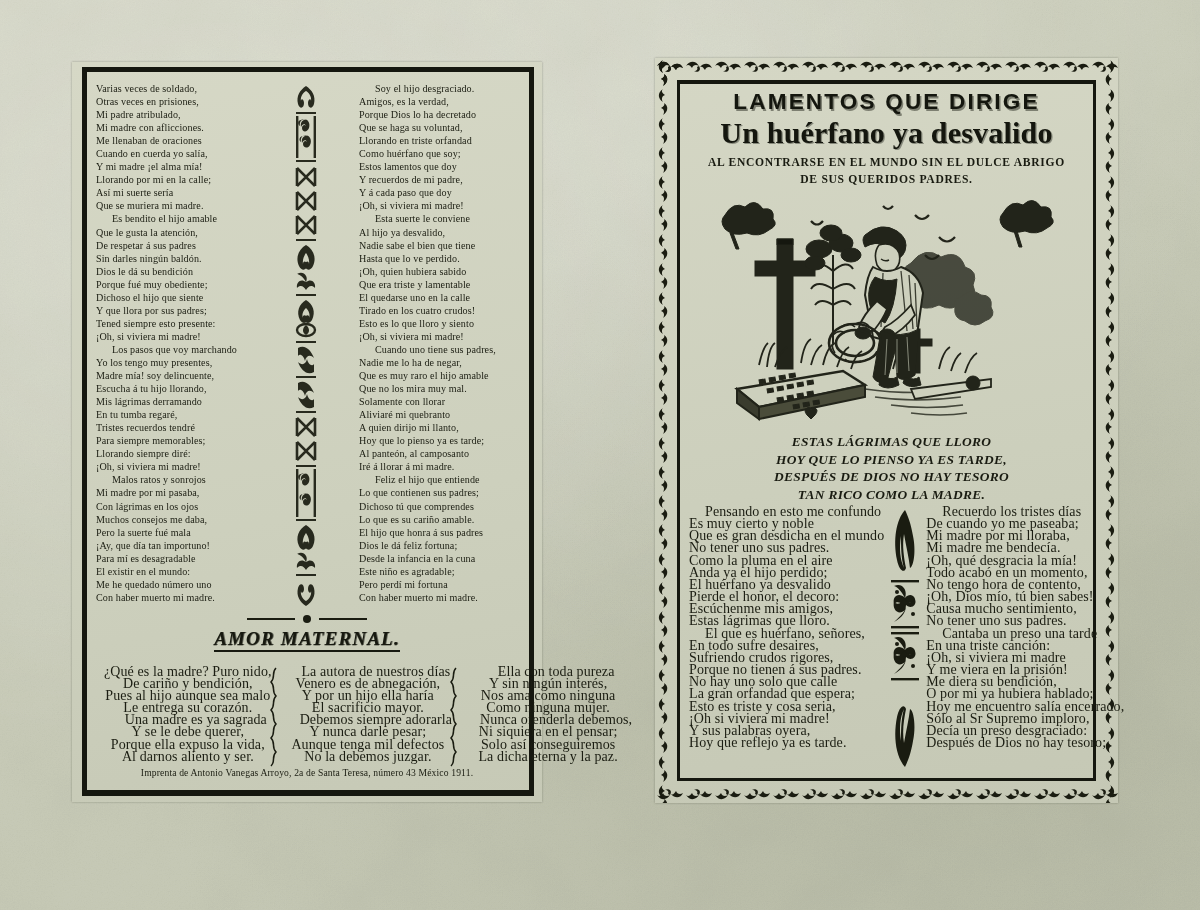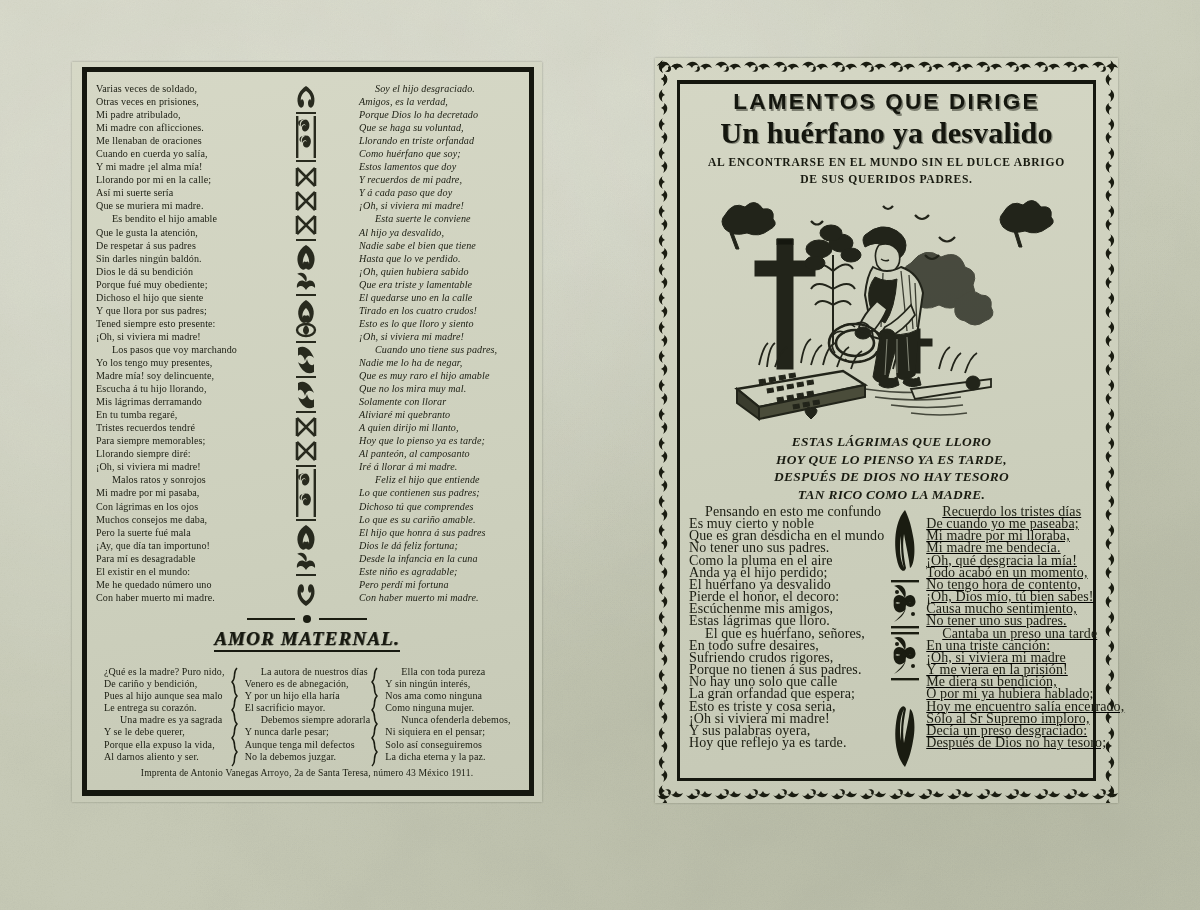--- a/index.html
+++ b/index.html
@@ -28,40 +28,40 @@
     box-shadow:0 0 2px rgba(60,62,48,.4);
   }
   #sheet-left .rule-top{position:absolute;left:10px;top:5px;right:8px;height:5px;background:#15170f;}
   #sheet-left .rule-bottom{position:absolute;left:10px;bottom:6px;right:8px;height:6px;background:#15170f;}
   #sheet-left .rule-left{position:absolute;left:10px;top:5px;bottom:6px;width:5px;background:#15170f;}
   #sheet-left .rule-right{position:absolute;right:8px;top:5px;bottom:6px;width:5px;background:#15170f;}
 
   .poem-area{position:absolute;left:24px;top:20px;right:22px;height:528px;display:flex;gap:28px;}
   .col{flex:1 1 0;}
   .colA{padding-right:6px;}
-  .colB{padding-left:10px;font-style:italic;}
+  .colB{padding-left:10px;}
   .orn-rule{width:30px;flex:0 0 30px;align-self:stretch;opacity:.92;}
 
   .verse{font-size:10.1px;line-height:13.05px;color:#1b1d12;letter-spacing:.1px;}
   .verse div{white-space:nowrap;}
   .verse .ind{padding-left:16px;}
 
   
   .divider-sm{position:absolute;left:50%;transform:translateX(-50%);top:552px;width:120px;height:10px;}
   .amor-title{
     position:absolute;left:0;right:0;top:566px;text-align:center;
     font-family:"Liberation Serif", serif;
     font-weight:bold;font-style:italic;font-size:19px;letter-spacing:1.2px;
     color:#171910;
     text-shadow:1px 0 0 rgba(20,22,14,.55), 0 1px 0 rgba(20,22,14,.3);
   }
   .amor-title u{text-decoration:none;border-bottom:2px solid #171910;padding-bottom:1px;}
   .amor-cols{position:absolute;left:26px;right:22px;top:604px;display:flex;}
   .amor-col{flex:1 1 0;position:relative;padding:0 6px;}
-  .amor-col .verse{font-size:10px;line-height:12.1px;}
+  .amor-col .verse{font-size:14px;line-height:12.1px;text-align:center;}
   .brace{position:absolute;right:0;top:0;bottom:0;width:9px;}
   .imprint{
     position:absolute;left:0;right:0;bottom:24px;text-align:center;
     font-size:9.6px;color:#1b1d12;letter-spacing:.15px;
   }
 
   
   #sheet-right{
     left:655px;top:58px;width:463px;height:745px;
     background:linear-gradient(170deg,#d5d7c5,#cccfbc 55%,#c5c8b5);
@@ -678,21 +678,21 @@
             <path d="M6 168 C14 164 20 156 17 150 C22 156 29 152 27 146 C22 150 18 148 17 144 C15 148 10 152 6 148 C4 156 11 162 17 156 C13 162 8 166 6 168Z"></path>
             <circle cx="9" cy="138" r="2"></circle>
               <circle cx="25" cy="160" r="2"></circle>
           </g>
 
           <path d="M17 261 C8 251 5 231 9 211 C11 201 16 197 18 203 C16 213 14 225 16 237 C18 225 21 213 22 203 C26 205 28 221 25 235 C23 247 20 255 17 261Z"></path>
           <path d="M13 235 C11 223 12 211 16 203 C13 213 13 225 13 235Z" fill="#cdd0bd"></path>
         </g>
       </svg>
     </div>
-    <div class="col" style="padding-left:4px;text-decoration:underline;">
+    <div class="col" style="padding-left:4px;">
       <div class="verse">
           <div class="ind">Recuerdo los tristes días</div>
           <div>De cuando yo me paseaba;</div>
           <div>Mi madre por mi lloraba,</div>
           <div>Mi madre me bendecía.</div>
           <div>¡Oh, qué desgracia la mía!</div>
           <div>Todo acabó en un momento,</div>
           <div>No tengo hora de contento,</div>
           <div>¡Oh, Dios mío, tú bien sabes!</div>
           <div>Causa mucho sentimiento,</div>

